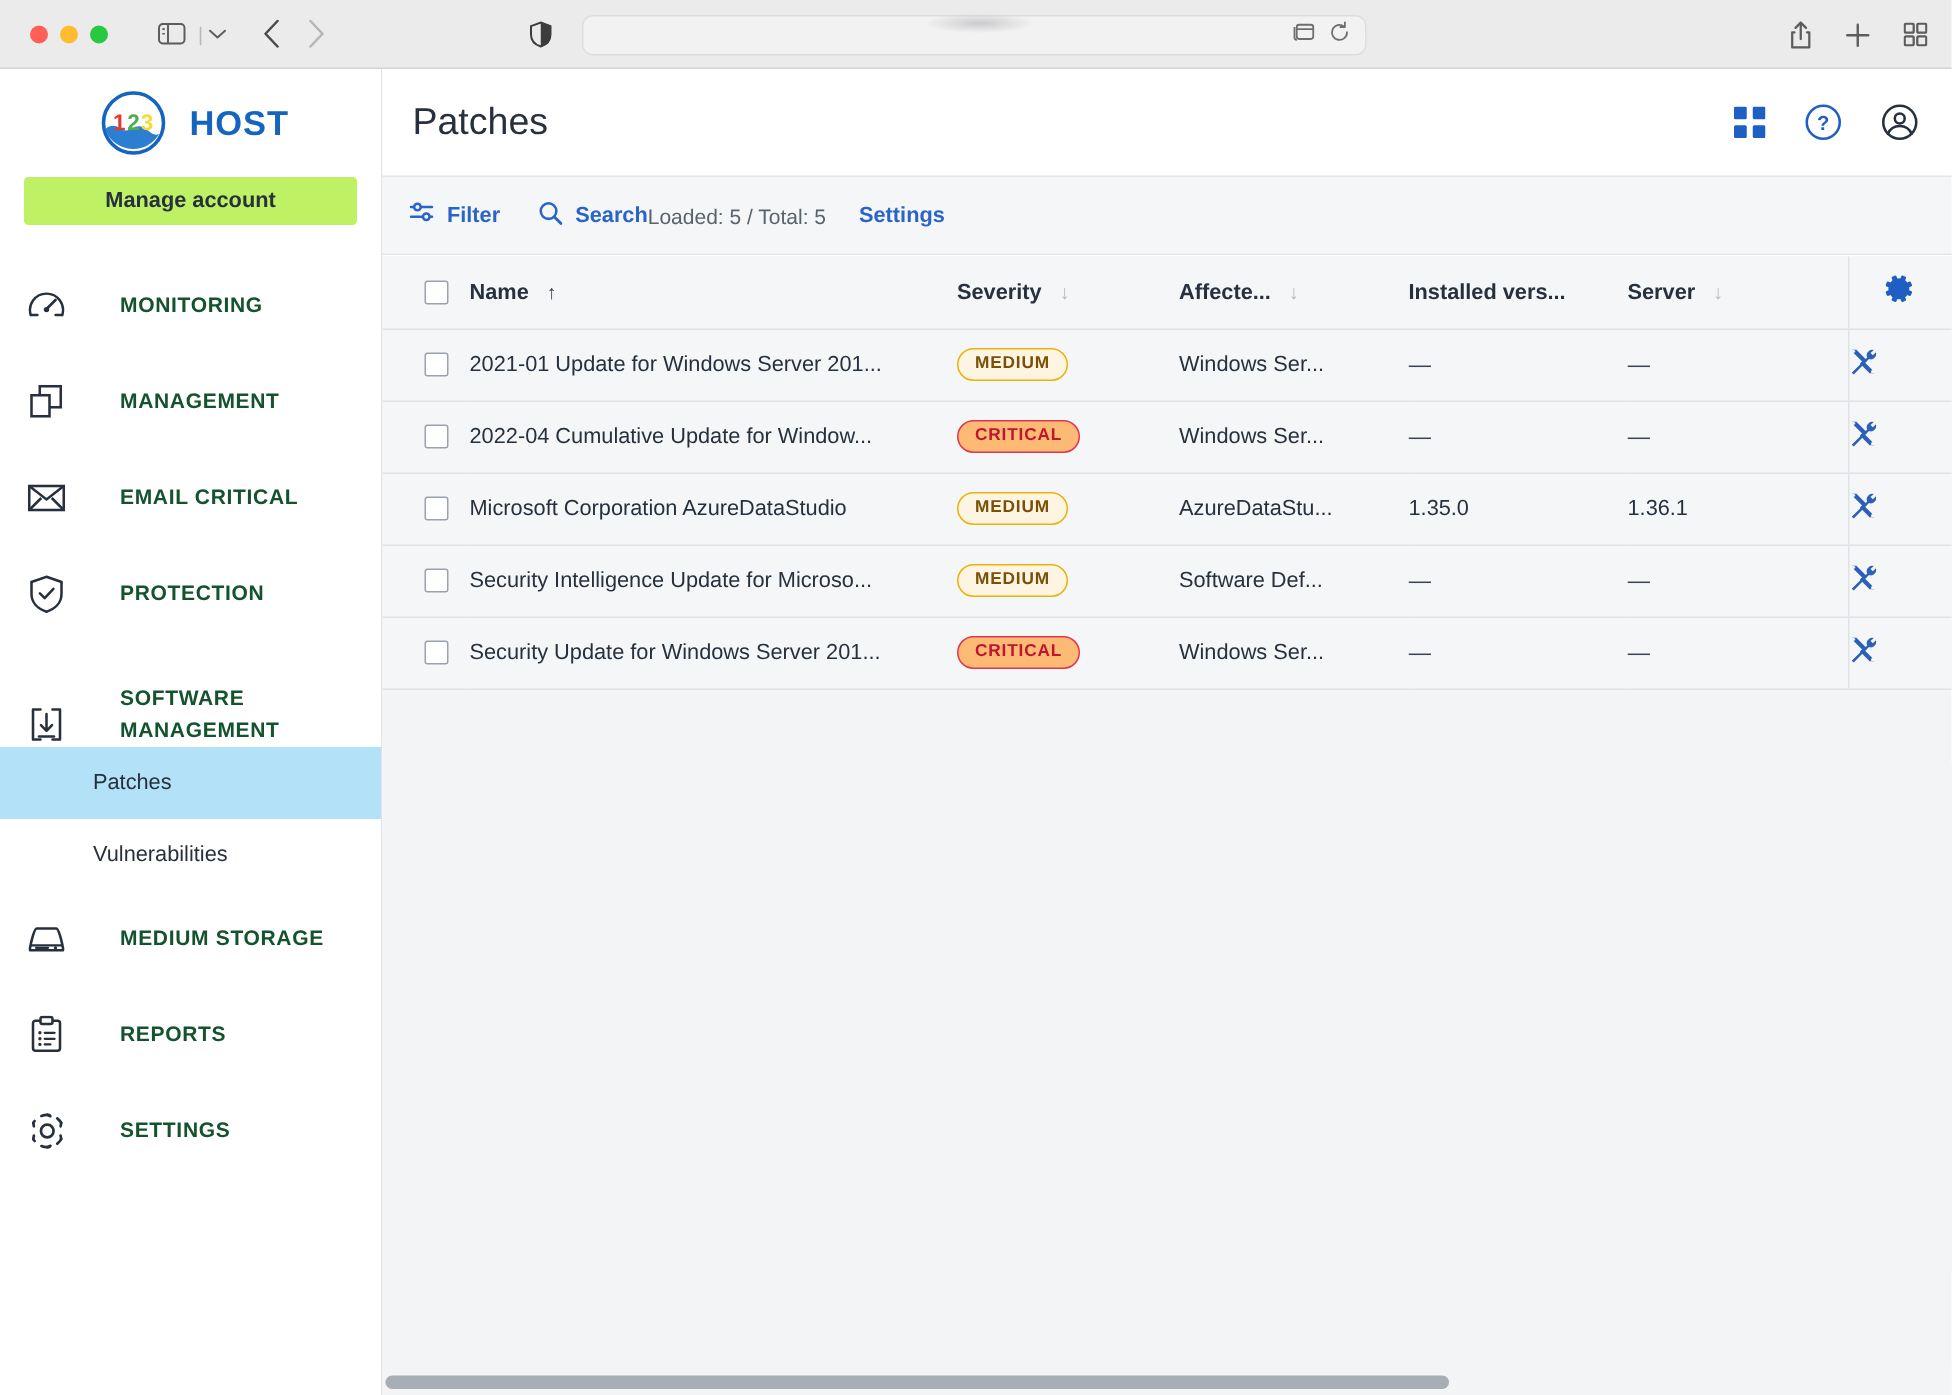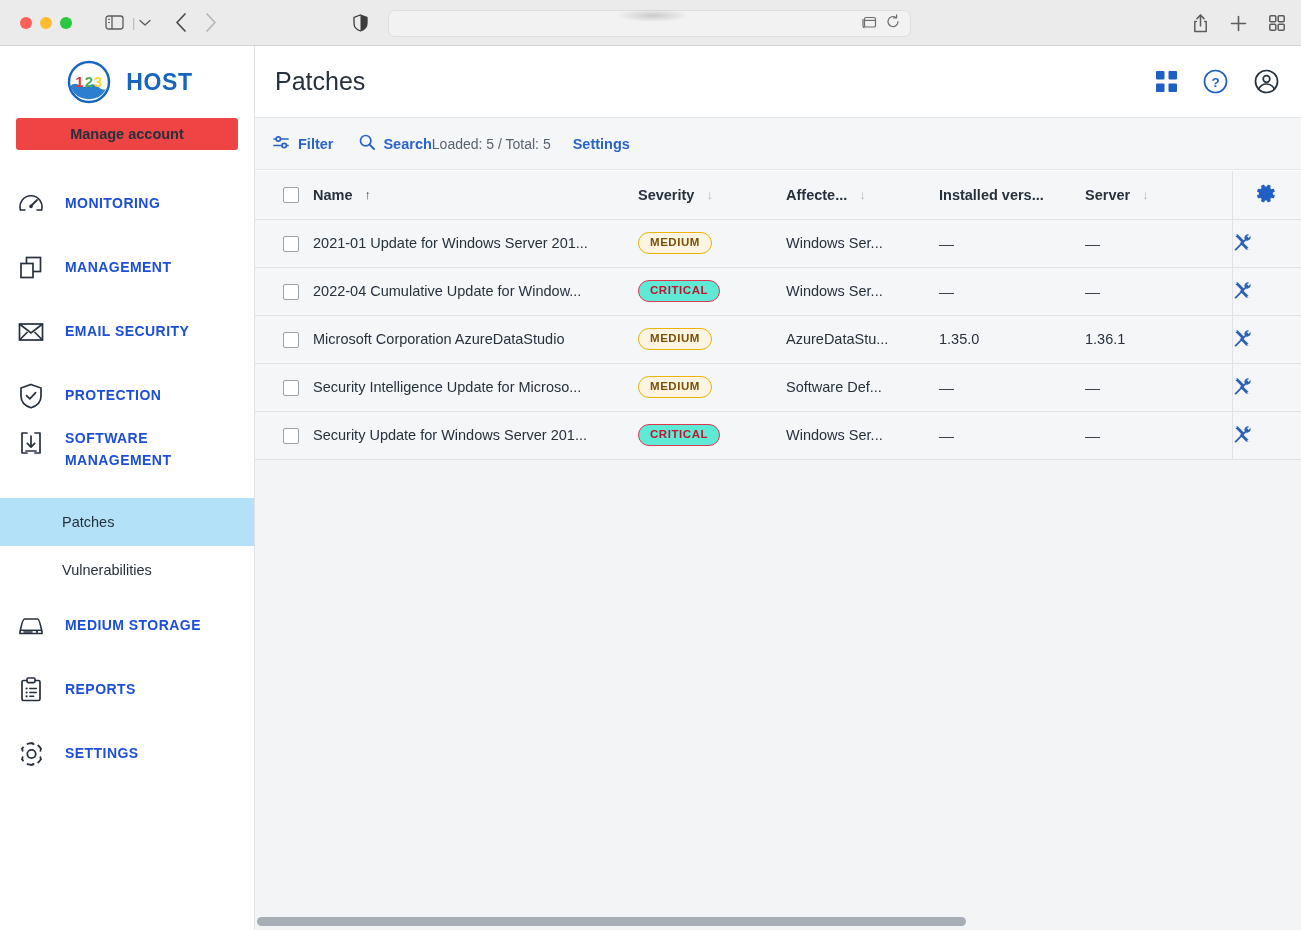--- a/index.html
+++ b/index.html
@@ -65,35 +65,35 @@
     background: #ffffff;
     border-right: 1px solid #dfe2e6;
     overflow: hidden;
   }
   .logo-wrap { height: 72px; display: flex; align-items: center; justify-content: center; }
   .logo { display: flex; align-items: center; gap: 9px; }
   .logo-text { font-size: 23px; font-weight: 700; color: #1565c0; letter-spacing: .6px; }
 
   .manage-account {
     margin: 0 16px; height: 32px;
-    background: #ef4444; border: none; border-radius: 3px;
+    background: #bef264; border: none; border-radius: 3px;
     color: #27313d; font-size: 14.5px; font-weight: 700;
     font-family: inherit; cursor: pointer;
     width: calc(100% - 32px);
   }
 
   .nav { margin-top: 22px; }
   .nav-item {
-    display: flex; align-items: center; gap: 19px;
+    display: flex; align-items: center; gap: 34px;
     padding: 0 0 0 16px; min-height: 64px;
-    cursor: pointer; color: #1d4ed8;
+    cursor: pointer; color: #14532d;
   }
   .nav-item .ico { width: 30px; height: 30px; flex: 0 0 30px; display: flex; align-items: center; justify-content: center; color: #27313d; }
   .nav-label { font-size: 14px; font-weight: 600; letter-spacing: .45px; line-height: 1.55; }
-  .nav-item.tall { min-height: 70px; align-items: flex-start; }
+  .nav-item.tall { min-height: 70px; align-items: flex-end; }
 
   .sub-item {
     display: block; padding: 14px 0 14px 62px;
     font-size: 14.5px; color: #27313d; cursor: pointer;
     line-height: 20px;
   }
   .sub-item.active { background: #b3e1f7; }
 
   
   .main { position: absolute; left: 255px; top: 0; right: 0; bottom: 0; background: #ffffff; }
@@ -159,21 +159,21 @@
     cursor: pointer; margin-left: 28px; vertical-align: middle;
   }
   th .chk { margin-left: 28px; }
 
   .badge {
     display: inline-block; border-radius: 11px;
     font-size: 11.5px; font-weight: 700; letter-spacing: .55px;
     padding: 3px 11px 4px; line-height: 1.2;
   }
   .badge.medium   { background: #fdf5e1; border: 1.5px solid #eab308; color: #7a4f06; }
-  .badge.critical { background: #5eead4; border: 1.5px solid #e0364f; color: #c01430; }
+  .badge.critical { background: #fdba74; border: 1.5px solid #e0364f; color: #c01430; }
 
   .dash { color: #3a4450; font-size: 15px; }
 
   .col-act-cell {
     border-left: 1px solid #dfe2e6;
     text-align: center;
   }
   thead .col-act { border-left: 1px solid #dfe2e6; text-align: center; }
   .gear-blue { color: #1f5fc4; display: inline-flex; }
   .tools-blue { color: #2b5fb8; display: inline-flex; cursor: pointer; }
@@ -323,21 +323,21 @@
       </div>
 
       <div class="nav-item">
         <span class="ico">
           <svg width="26" height="20" viewBox="0 0 26 20" fill="none">
             <rect x="1.5" y="2" width="23" height="16" stroke="currentColor" stroke-width="1.7"></rect>
             <path d="M1.5 2 L13 11 L24.5 2" stroke="currentColor" stroke-width="1.7"></path>
             <path d="M1.5 18 L9.5 10 M24.5 18 L16.5 10" stroke="currentColor" stroke-width="1.7"></path>
           </svg>
         </span>
-        <span class="nav-label">EMAIL SECURITY</span>
+        <span class="nav-label">EMAIL CRITICAL</span>
       </div>
 
       <div class="nav-item">
         <span class="ico">
           <svg width="24" height="26" viewBox="0 0 24 26" fill="none">
             <path d="M12 1.5 L22 5 V13 C22 19 17.5 23 12 24.8 C6.5 23 2 19 2 13 V5 Z" stroke="currentColor" stroke-width="1.7"></path>
             <path d="M7.6 12.6 L10.8 15.8 L16.6 9.6" stroke="currentColor" stroke-width="1.7" stroke-linecap="round" stroke-linejoin="round"></path>
           </svg>
         </span>
         <span class="nav-label">PROTECTION</span>

